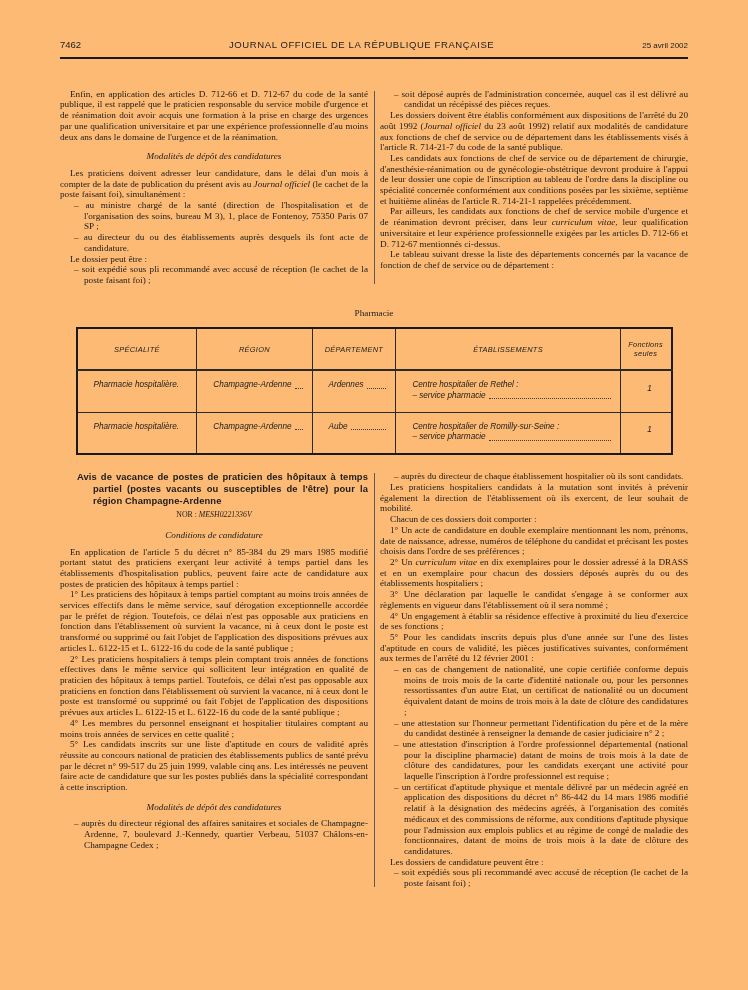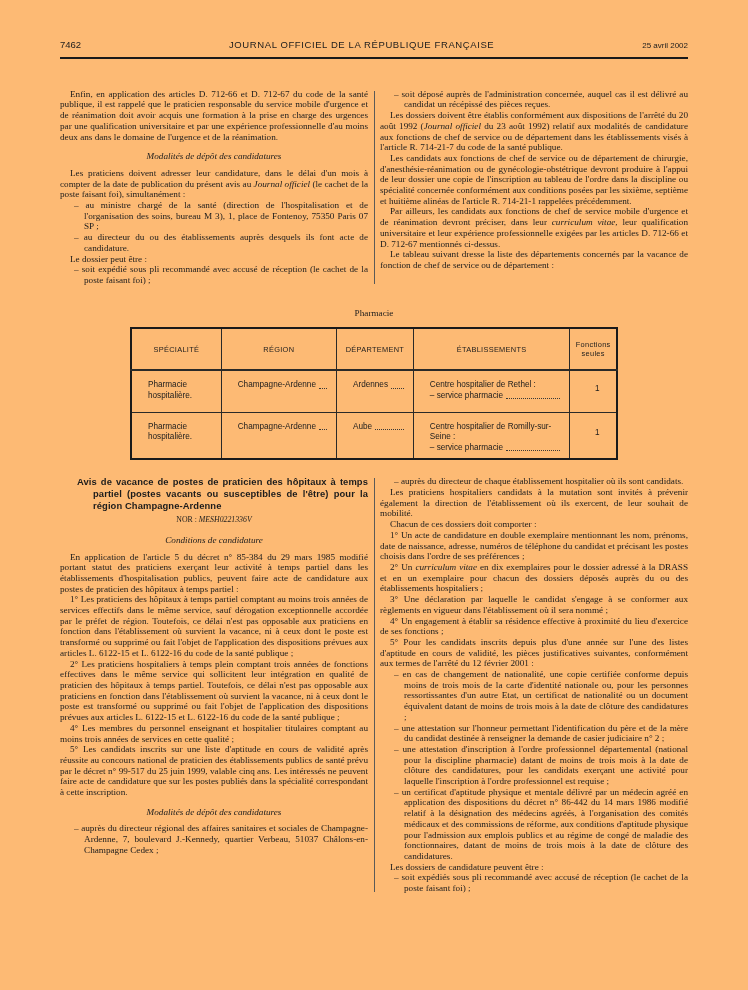--- a/index.html
+++ b/index.html
@@ -32,22 +32,22 @@
   .blk.li{padding-left:24px;text-indent:-10px;text-align:justify;}
   .blk.hi{text-align:center;font-style:italic;margin:9px 0 6px 0;}
   .blk.hb{font-family:"Liberation Sans", sans-serif;font-weight:bold;
     font-size:9.4px;line-height:11.6px;margin:0 0 4px 33px;text-indent:-16px;
     text-align:justify;letter-spacing:.1px;}
   .blk.nor{text-align:center;font-size:7.8px;margin:2px 0 9px 0;}
   .it{font-style:italic;}
   
   .table-section{margin-top:22px;}
   .table-title{text-align:center;margin-bottom:9px;}
-  table.vac{width:488px;margin:0 auto;border-collapse:collapse;
-    font-family:"Liberation Sans", sans-serif;}
+  table.vac{width:597px;margin:0 auto;border-collapse:collapse;
+    font-family:"Liberation Sans", sans-serif;font-style:italic;}
   table.vac, table.vac th, table.vac td{border:1px solid #2a2a28;}
   table.vac{border:2px solid #1a1a1a;}
   table.vac th{
     font-size:7.4px;font-weight:400;letter-spacing:.3px;line-height:9px;
     height:34px;text-align:center;vertical-align:middle;padding:3px 4px;
     border-bottom-width:2px;}
   table.vac td{
     font-size:8.2px;line-height:10.5px;vertical-align:top;
     padding:9px 8px 5px 16px;height:42px;box-sizing:border-box;}
   table.vac td.num{text-align:center;vertical-align:middle;padding-top:0;}

